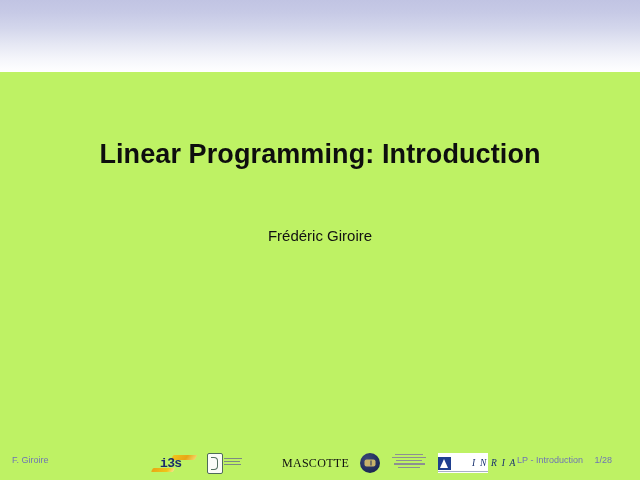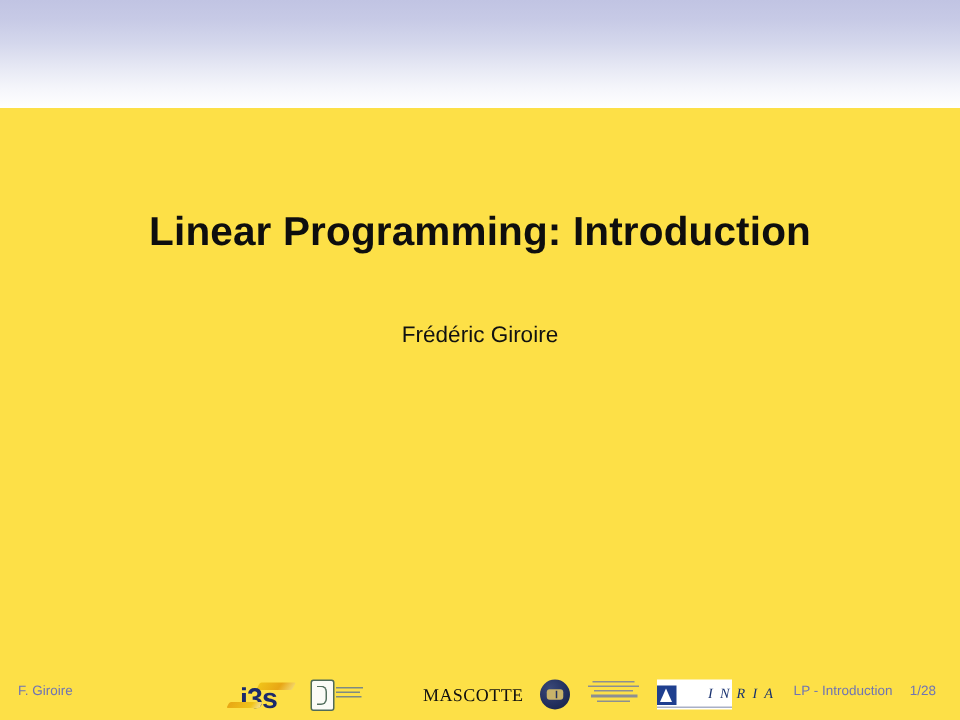--- a/index.html
+++ b/index.html
@@ -7,21 +7,21 @@
     padding: 0;
     background: #ffffff;
   }
   body {
     font-family: "Liberation Sans", sans-serif;
   }
   .slide {
     position: relative;
     width: 640px;
     height: 480px;
-    background: #fde047;
+    background: #bef264;
     overflow: hidden;
   }
   
   .top-gradient {
     position: absolute;
     left: 0;
     top: 0;
     width: 640px;
     height: 72px;
     background: linear-gradient(to bottom,
@@ -54,42 +54,42 @@
     left: 0;
     top: 215px;
     width: 640px;
     text-align: center;
   }
   .slide-author {
     font-family: "Liberation Sans", sans-serif;
     font-size: 15px;
     font-weight: normal;
     color: #111111;
-    margin: 0;
+    margin: 12px;
   }
   
   .footer {
     position: absolute;
     left: 0;
     bottom: 0;
     width: 640px;
     height: 34px;
   }
   .footer-left {
     position: absolute;
     left: 12px;
     top: 9px;
     font-size: 9px;
     color: #6f74b4;
     font-family: "Liberation Sans", sans-serif;
     white-space: nowrap;
   }
   .footer-right {
     position: absolute;
-    right: 16px;
+    right: 28px;
     top: 9px;
     font-size: 9px;
     color: #6f74b4;
     font-family: "Liberation Sans", sans-serif;
     white-space: nowrap;
   }
   .footer-right .page-num {
     margin-left: 9px;
     color: #6f74b4;
   }
@@ -107,22 +107,22 @@
   
   .logo-i3s {
     position: relative;
     width: 44px;
     height: 20px;
   }
   .logo-i3s .i3s-text {
     position: absolute;
     left: 8px;
     top: 4px;
-    font-family: Liberation Sans, sans-serif;
-    font-size: 19px;
+    font-family: Liberation Mono, monospace;
+    font-size: 13px;
     font-weight: bold;
     color: #1b2a6b;
     letter-spacing: -0.6px;
     line-height: 1;
   }
   .logo-i3s .swoosh-top {
     position: absolute;
     left: 20px;
     top: 2px;
     width: 24px;

